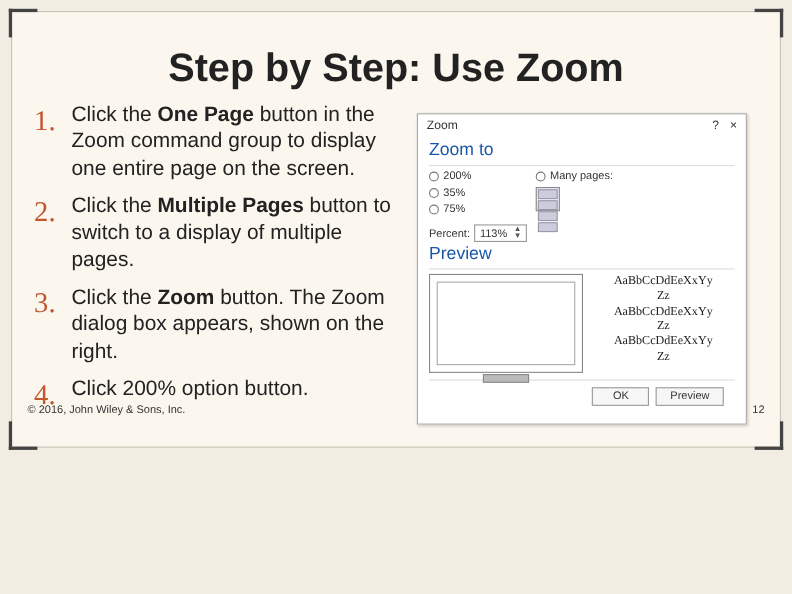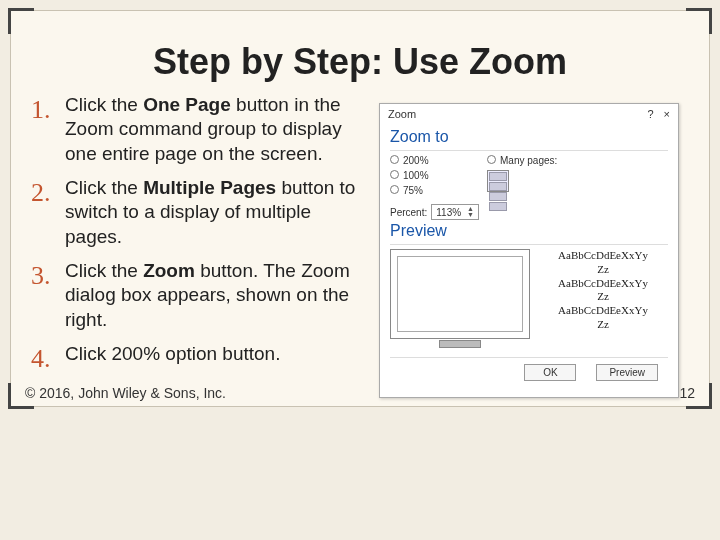--- a/index.html
+++ b/index.html
@@ -82,21 +82,21 @@
   .dlg-title .right { display: flex; gap: 10px; }
   .dlg-body { padding: 2px 10px 8px; }
   .section-label { color: #1a56a8; font-size: 16px; margin: 2px 0 4px; }
   .zoomto {
     display: flex; gap: 8px;
     border-top: 1px solid #ddd;
     padding-top: 4px;
   }
   .col { display: flex; flex-direction: column; gap: 4px; }
   .col.wide { flex: 1; }
-  .radio { display: flex; gap: 4px; white-space: nowrap; }
+  .radio { display: flex; align-items: center; gap: 4px; white-space: nowrap; }
   .r { width: 9px; height: 9px; border: 1px solid #777; border-radius: 50%; display:inline-block; position: relative; }
   .r.sel::after { content:""; position:absolute; inset:1.5px; background:#333; border-radius:50%; }
   .percent-row { display:flex; align-items:center; gap:4px; margin-top:4px; }
   .spin { border:1px solid #999; padding:1px 4px; display:flex; align-items:center; gap:6px; font-size:10px; }
   .spin .arrs { font-size:7px; line-height:6px; color:#555; }
   .mp-icon { width:22px; height:22px; border:1px solid #888; display:flex; flex-wrap:wrap; padding:1px; gap:1px; background:#eef; }
   .mp-icon span { flex:1 0 9px; height:9px; background:#ccd; border:1px solid #99a; }
   .preview-box {
     margin-top:4px;
     border-top:1px solid #ddd;
@@ -119,33 +119,33 @@
   .monitor .page { position:absolute; inset:6px; border:1px solid #aaa; background:#fff; }
   .sample {
     flex:1;
     font-family: "Times New Roman", serif;
     font-size:11px;
     text-align:center;
     line-height:1.25;
     color:#222;
   }
   .dlg-btns {
-    display:flex; justify-content:flex-end; gap:20px;
+    display:flex; justify-content:flex-end; gap:6px;
     padding:6px 10px 8px;
     border-top:1px solid #ddd;
-    margin-top:18px;
+    margin-top:6px;
   }
   .btn {
     min-width:52px; padding:2px 12px;
     border:1px solid #999; background:#f6f6f6;
     font-size:10px; text-align:center;
   }
   .footer {
-    position:absolute; bottom:5px; left:14px; right:14px;
-    font-size:14px; color:#333;
+    position:absolute; bottom:28px; left:14px; right:14px;
+    font-size:10px; color:#333;
     display:flex; justify-content:space-between;
   }
 </style>
 </head>
 <body>
 
 <div class="slide">
   <div class="corner tl"></div>
   <div class="corner tr"></div>
   <div class="corner bl"></div>
@@ -183,21 +183,21 @@
         <div class="dlg-body">
           <div class="section-label">Zoom to</div>
           <div class="zoomto">
             <div class="col">
               <label class="radio">
                   <span class="r"></span>
                   <span>200%</span>
                 </label>
               <label class="radio">
                   <span class="r"></span>
-                  <span>100%</span>
+                  <span>35%</span>
                 </label>
               <label class="radio">
                   <span class="r"></span>
                   <span>75%</span>
                 </label>
               <div class="percent-row">
                 <span>Percent:</span>
                 <span class="spin">
                     <span>113%</span>
                     <span class="arrs">▲<br>▼</span>

